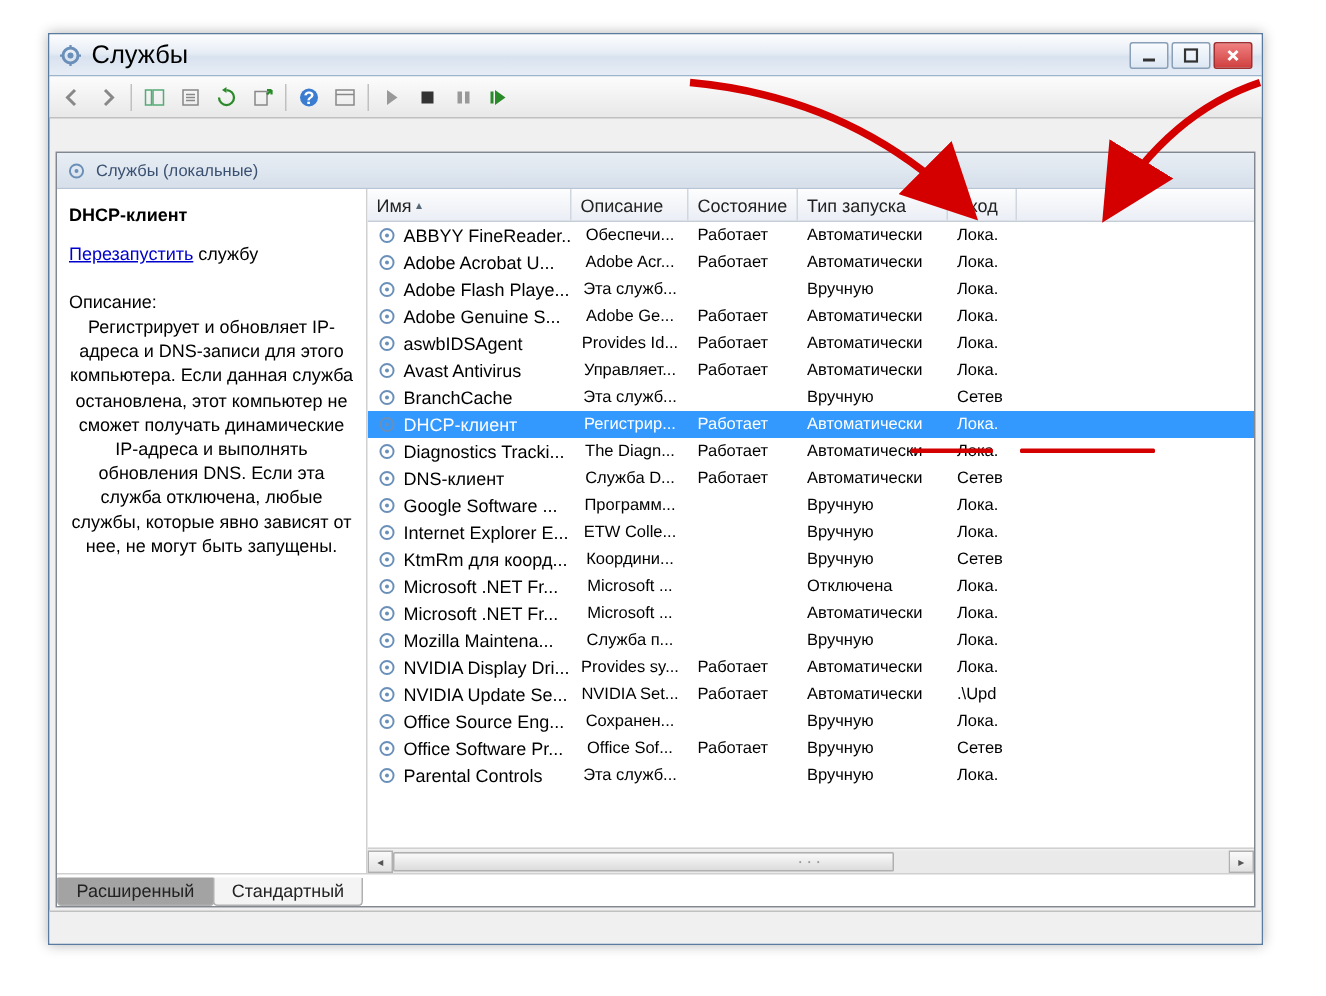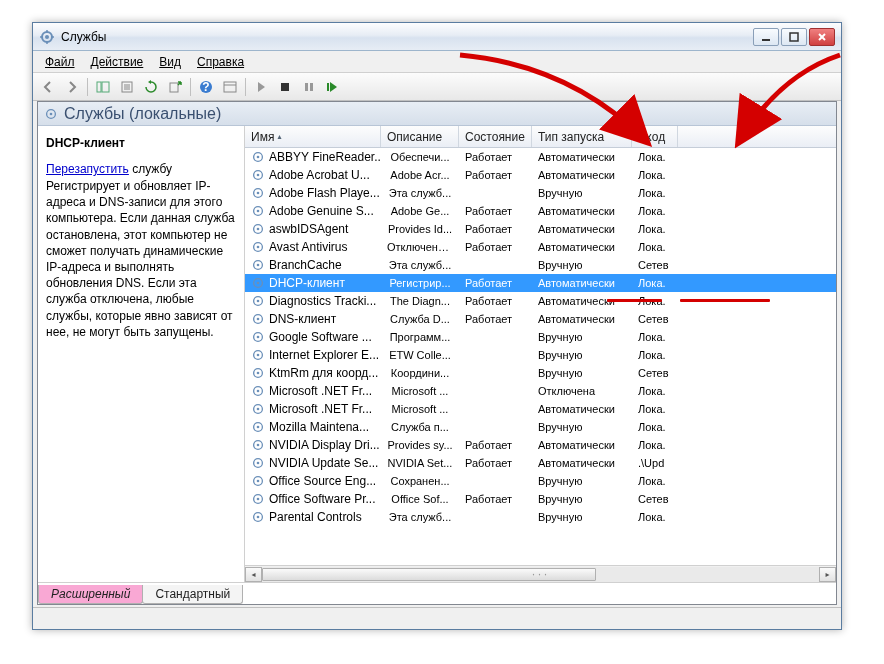--- a/index.html
+++ b/index.html
@@ -2,50 +2,50 @@
 <html><head>
 <meta charset="utf-8">
 <style>
 * { margin: 0; padding: 0; box-sizing: border-box; font-family: "Segoe UI", Tahoma, sans-serif; font-size: 12px; }
 body { background: #fff; width: 884px; height: 664px; position: relative; overflow: hidden; }
 
 .window { position: absolute; left: 32px; top: 22px; width: 810px; height: 608px; border: 1px solid #5a7ca0; background: #f0f0f0; box-shadow: 0 0 8px rgba(0,0,0,0.3); }
 
 .titlebar { height: 28px; background: linear-gradient(to bottom, #fdfdfe, #e7edf5 45%, #d8e2ef 55%, #e7edf5); display: flex; align-items: center; padding: 0 6px; border-bottom: 1px solid #9db5cc; }
 .titlebar .title-icon { width: 16px; height: 16px; margin-right: 6px; }
-.titlebar .title-text { flex: 1; color: #000; font-size: 12px; }
+.titlebar .title-text { flex: 1; color: #000; font-size: 17px; }
 .win-btns { display: flex; gap: 2px; }
 .win-btn { width: 26px; height: 18px; border: 1px solid #8a9fb8; border-radius: 2px; background: linear-gradient(to bottom, #f8fbfe, #dde7f3); display: flex; align-items: center; justify-content: center; font-size: 10px; }
 .win-btn.close { background: linear-gradient(to bottom, #f08080, #d04040); border-color: #a03030; color: #fff; font-weight: bold; }
 
 .menubar { height: 22px; background: #f0f0f0; display: flex; align-items: center; padding: 0 4px; border-bottom: 1px solid #d0d0d0; }
 .menu-item { padding: 2px 8px; color: #000; cursor: default; }
 .menu-item u { text-decoration: underline; }
 
 .toolbar { height: 28px; background: linear-gradient(to bottom, #fcfcfc, #e8e8e8); border-bottom: 1px solid #c0c0c0; display: flex; align-items: center; padding: 0 4px; gap: 2px; }
 .tb-btn { width: 22px; height: 22px; border: 1px solid transparent; display: flex; align-items: center; justify-content: center; }
 .tb-sep { width: 1px; height: 18px; background: #c0c0c0; margin: 0 2px; }
 .tb-icon { width: 14px; height: 14px; }
 
 .body-area { position: absolute; top: 78px; bottom: 24px; left: 4px; right: 4px; border: 1px solid #828790; background: #fff; display: flex; }
 
 .left-pane { width: 124px; border-right: 1px solid #d0d0d0; background: #fff; overflow: hidden; }
 .tree-item { padding: 4px 6px; display: flex; align-items: center; gap: 4px; white-space: nowrap; overflow: hidden; }
 
 .right-area { flex: 1; display: flex; flex-direction: column; overflow: hidden; position: relative; }
 .header-bar { height: 24px; background: linear-gradient(to bottom, #e8eef5, #d6dfea); border-bottom: 1px solid #b8c5d6; display: flex; align-items: center; padding: 0 6px; gap: 6px; }
-.header-bar .hdr-text { color: #3a5070; font-size: 16px; }
+.header-bar .hdr-text { color: #3a5070; font-size: 11px; }
 
 .content-split { flex: 1; display: flex; overflow: hidden; }
 .desc-pane { width: 207px; padding: 10px 8px; border-right: 1px solid #d0d0d0; overflow: hidden; }
 .svc-name { font-weight: bold; color: #000; margin-bottom: 12px; }
 .action-link { color: #0000cc; text-decoration: underline; cursor: pointer; }
 .action-line { margin-bottom: 2px; }
 .desc-label { margin-top: 18px; margin-bottom: 2px; }
-.desc-text { color: #000; line-height: 1.35; }
+.desc-text { color: #000; line-height: 1.35; text-align: center; }
 
 .list-pane { flex: 1; display: flex; flex-direction: column; overflow: hidden; position: relative; }
 .list-header { display: flex; background: linear-gradient(to bottom, #fdfdfd, #eaeef5); border-bottom: 1px solid #c5cdd8; height: 22px; align-items: center; }
 .col { padding: 0 6px; border-right: 1px solid #d0d7e0; height: 100%; display: flex; align-items: center; overflow: hidden; white-space: nowrap; font-size: 11px; color: #222; }
 .col-name { width: 136px; }
 .col-desc { width: 78px; }
 .col-state { width: 73px; }
 .col-start { width: 100px; }
 .col-logon { width: 46px; }
 .sort-arrow { font-size: 8px; color: #567; margin-left: 3px; }
@@ -61,21 +61,21 @@
 .cell-logon { width: 46px; }
 .gear-mini { width: 14px; height: 14px; flex-shrink: 0; }
 
 .hscroll { height: 17px; background: #f0f0f0; border-top: 1px solid #d0d0d0; display: flex; align-items: center; }
 .hsbtn { width: 17px; height: 15px; background: linear-gradient(to bottom, #fafafa, #e2e2e2); border: 1px solid #b0b0b0; display: flex; align-items: center; justify-content: center; font-size: 8px; color: #555; }
 .hstrack { flex: 1; height: 15px; position: relative; background: #eaeaea; display: flex; align-items: center; justify-content: center; color: #999; font-size: 9px; letter-spacing: 2px; }
 .hsthumb { position: absolute; left: 0; width: 60%; height: 13px; top: 1px; background: linear-gradient(to bottom, #fafafa, #dcdcdc); border: 1px solid #b0b0b0; border-radius: 1px; }
 
 .tabs-row { height: 22px; display: flex; align-items: flex-end; padding-left: 0; background: #fff; border-top: 1px solid #d0d0d0; }
 .tab { padding: 2px 12px; border: 1px solid #b0b0b0; border-top: none; background: #f4f4f4; font-size: 11px; color: #222; height: 19px; display: flex; align-items: center; border-bottom-left-radius: 3px; border-bottom-right-radius: 3px; margin-right: -1px; }
-.tab.active { background: #f9a8d4; font-style: italic; }
+.tab.active { background: #a3a3a3; }
 
 .statusbar { position: absolute; bottom: 0; left: 0; right: 0; height: 22px; background: #f0f0f0; border-top: 1px solid #c0c0c0; }
 
 .arrow-annot { position: absolute; pointer-events: none; }
 
 .underline-red { position: absolute; height: 3px; background: #d40000; border-radius: 1px; pointer-events: none; }
 
 
 .list-body::-webkit-scrollbar { width: 17px; }
 .list-body::-webkit-scrollbar-track { background: #eaeaea; }
@@ -112,26 +112,20 @@
         </div>
       <div class="win-btn close">
           <svg width="10" height="10" viewBox="0 0 10 10">
             <line x1="2" y1="2" x2="8" y2="8" stroke="#fff" stroke-width="2"></line>
             <line x1="8" y1="2" x2="2" y2="8" stroke="#fff" stroke-width="2"></line>
           </svg>
         </div>
     </div>
   </div>
 
-  <div class="menubar">
-    <div class="menu-item"><u>Файл</u></div>
-    <div class="menu-item"><u>Действие</u></div>
-    <div class="menu-item"><u>Вид</u></div>
-    <div class="menu-item"><u>Справка</u></div>
-  </div>
 
   <div class="toolbar">
     <div class="tb-btn">
         <svg class="tb-icon" viewBox="0 0 14 14">
           <path d="M9 2 L4 7 L9 12" fill="none" stroke="#888" stroke-width="2"></path>
         </svg>
       </div>
     <div class="tb-btn">
         <svg class="tb-icon" viewBox="0 0 14 14">
           <path d="M5 2 L10 7 L5 12" fill="none" stroke="#888" stroke-width="2"></path>
@@ -212,20 +206,21 @@
           </svg>
         <span class="hdr-text">Службы (локальные)</span>
       </div>
 
       <div class="content-split">
         <div class="desc-pane">
           <div class="svc-name">DHCP-клиент</div>
           <div class="action-line">
             <span class="action-link">Перезапустить</span><span> службу</span>
           </div>
+          <div class="desc-label">Описание:</div>
           <div class="desc-text">Регистрирует и обновляет IP-адреса и DNS-записи для этого компьютера. Если данная служба остановлена, этот компьютер не сможет получать динамические IP-адреса и выполнять обновления DNS. Если эта служба отключена, любые службы, которые явно зависят от нее, не могут быть запущены.</div>
         </div>
 
         <div class="list-pane">
           <div class="list-header">
             <div class="col col-name">
                 <span>Имя</span>
                 <span class="sort-arrow">▴</span>
               </div>
             <div class="col col-desc">
@@ -308,21 +303,21 @@
                 <div class="cell cell-logon">Лока.</div>
               </div>
               <div class="row">
                 <div class="cell cell-name">
                   <svg class="gear-mini" viewBox="0 0 16 16">
                     <circle cx="8" cy="8" r="5" fill="none" stroke="#6a8fb8" stroke-width="1.5"></circle>
                     <circle cx="8" cy="8" r="1.5" fill="#6a8fb8"></circle>
                   </svg>
                   <span>Avast Antivirus</span>
                 </div>
-                <div class="cell cell-desc">Отключена...</div>
+                <div class="cell cell-desc">Управляет...</div>
                 <div class="cell cell-state">Работает</div>
                 <div class="cell cell-start">Автоматически</div>
                 <div class="cell cell-logon">Лока.</div>
               </div>
               <div class="row">
                 <div class="cell cell-name">
                   <svg class="gear-mini" viewBox="0 0 16 16">
                     <circle cx="8" cy="8" r="5" fill="none" stroke="#6a8fb8" stroke-width="1.5"></circle>
                     <circle cx="8" cy="8" r="1.5" fill="#6a8fb8"></circle>
                   </svg>

